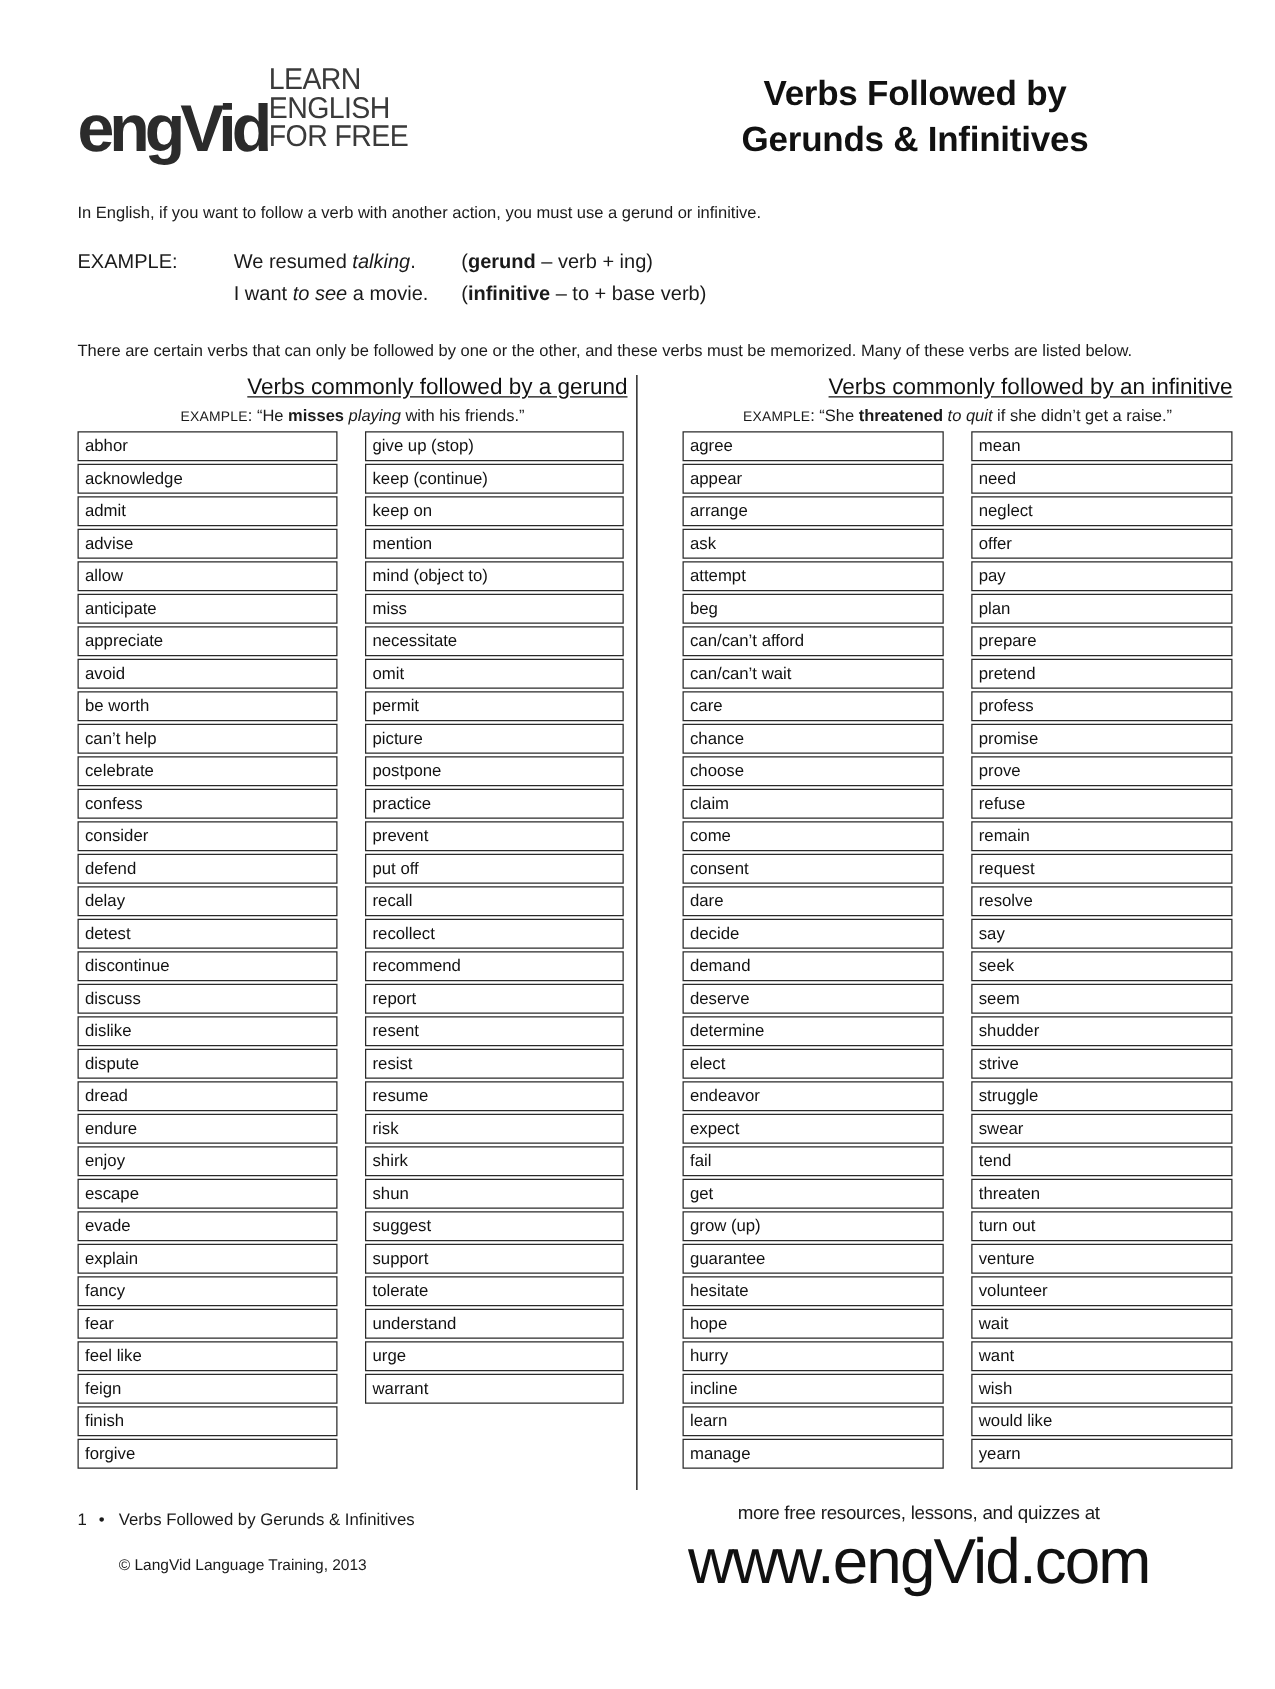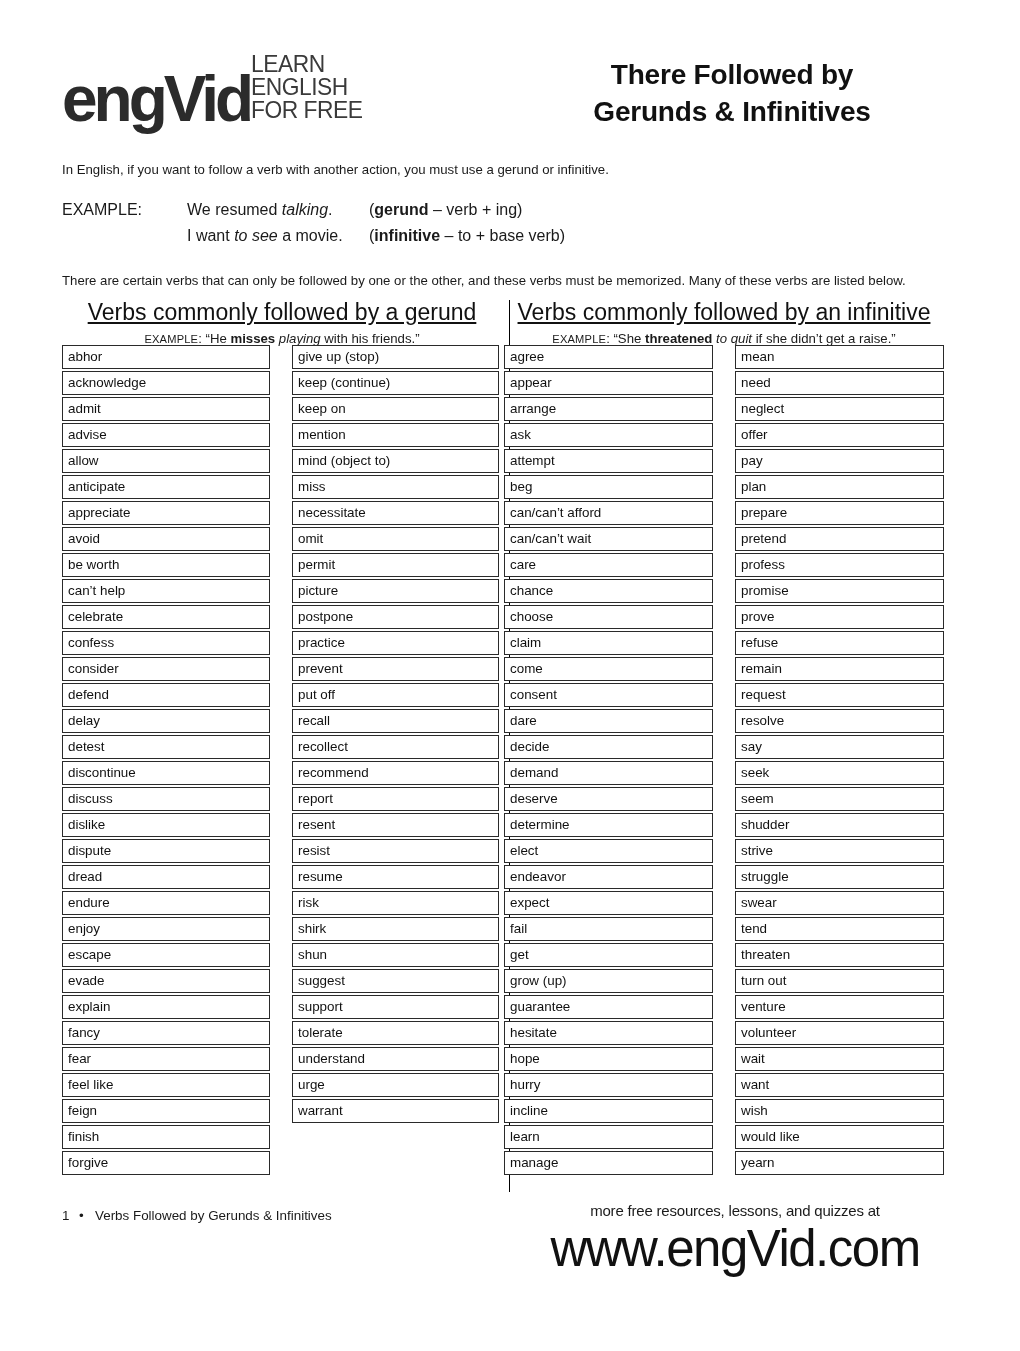--- a/index.html
+++ b/index.html
@@ -34,21 +34,21 @@
   .logo {
     position: absolute;
     left: 0;
     top: 5px;
     display: flex;
     align-items: flex-end;
   }
   .logo-word {
     font-family: "Liberation Sans", sans-serif;
     font-weight: bold;
-    font-size: 64px;
+    font-size: 53px;
     line-height: 0.82;
     letter-spacing: -4px;
     color: #2b2b2b;
   }
   .logo-tag {
     display: flex;
     flex-direction: column;
     margin-left: 1px;
     margin-bottom: 4px;
   }
@@ -111,25 +111,25 @@
     top: 2px;
     width: 1px;
     height: 892px;
     background: #000;
   }
   .sec {
     position: absolute;
     top: 0;
   }
   .sec-left  { left: 62px;  width: 440px; }
-  .sec-right { left: 504px; width: 440px; }
+  .sec-right { left: 546px; width: 440px; }
 
   .sec-title {
-    text-align: center;
-    font-size: 23px;
+    text-align: right;
+    font-size: 18px;
     line-height: 1.25;
     color: #111;
     white-space: nowrap;
   }
   .sec-title u { text-decoration: underline; text-underline-offset: 2px; }
 
   .sec-example {
     text-align: center;
     font-size: 13.2px;
     line-height: 1.3;
@@ -224,21 +224,21 @@
   <div class="header">
     <div class="logo">
       <div class="logo-word">engVid</div>
       <div class="logo-tag">
         <span>LEARN</span>
         <span>ENGLISH</span>
         <span>FOR FREE</span>
       </div>
     </div>
     <div class="title">
-      <div>There Followed by</div>
+      <div>Verbs Followed by</div>
       <div>Gerunds &amp; Infinitives</div>
     </div>
   </div>
 
   <div class="intro">
     <p>In English, if you want to follow a verb with another action, you must use a gerund or infinitive.</p>
     <div class="gap"></div>
     <div class="example-block">
       <div class="ex-label">EXAMPLE:</div>
       <div class="ex-sentence"><span>We resumed </span><i>talking</i><span>.</span></div>
@@ -403,20 +403,21 @@
       </div>
     </div>
   </div>
 
   <div class="footer-left">
     <div class="fl-row">
       <div class="fl-num">1</div>
       <div class="fl-bullet">•</div>
       <div>Verbs Followed by Gerunds &amp; Infinitives</div>
     </div>
+    <div class="fl-copy">© LangVid Language Training, 2013</div>
   </div>
 
   <div class="footer-right">
     <div class="fr-line1">more free resources, lessons, and quizzes at</div>
     <div class="fr-line2">www.engVid.com</div>
   </div>
 
 </div>
 
 </body></html>

